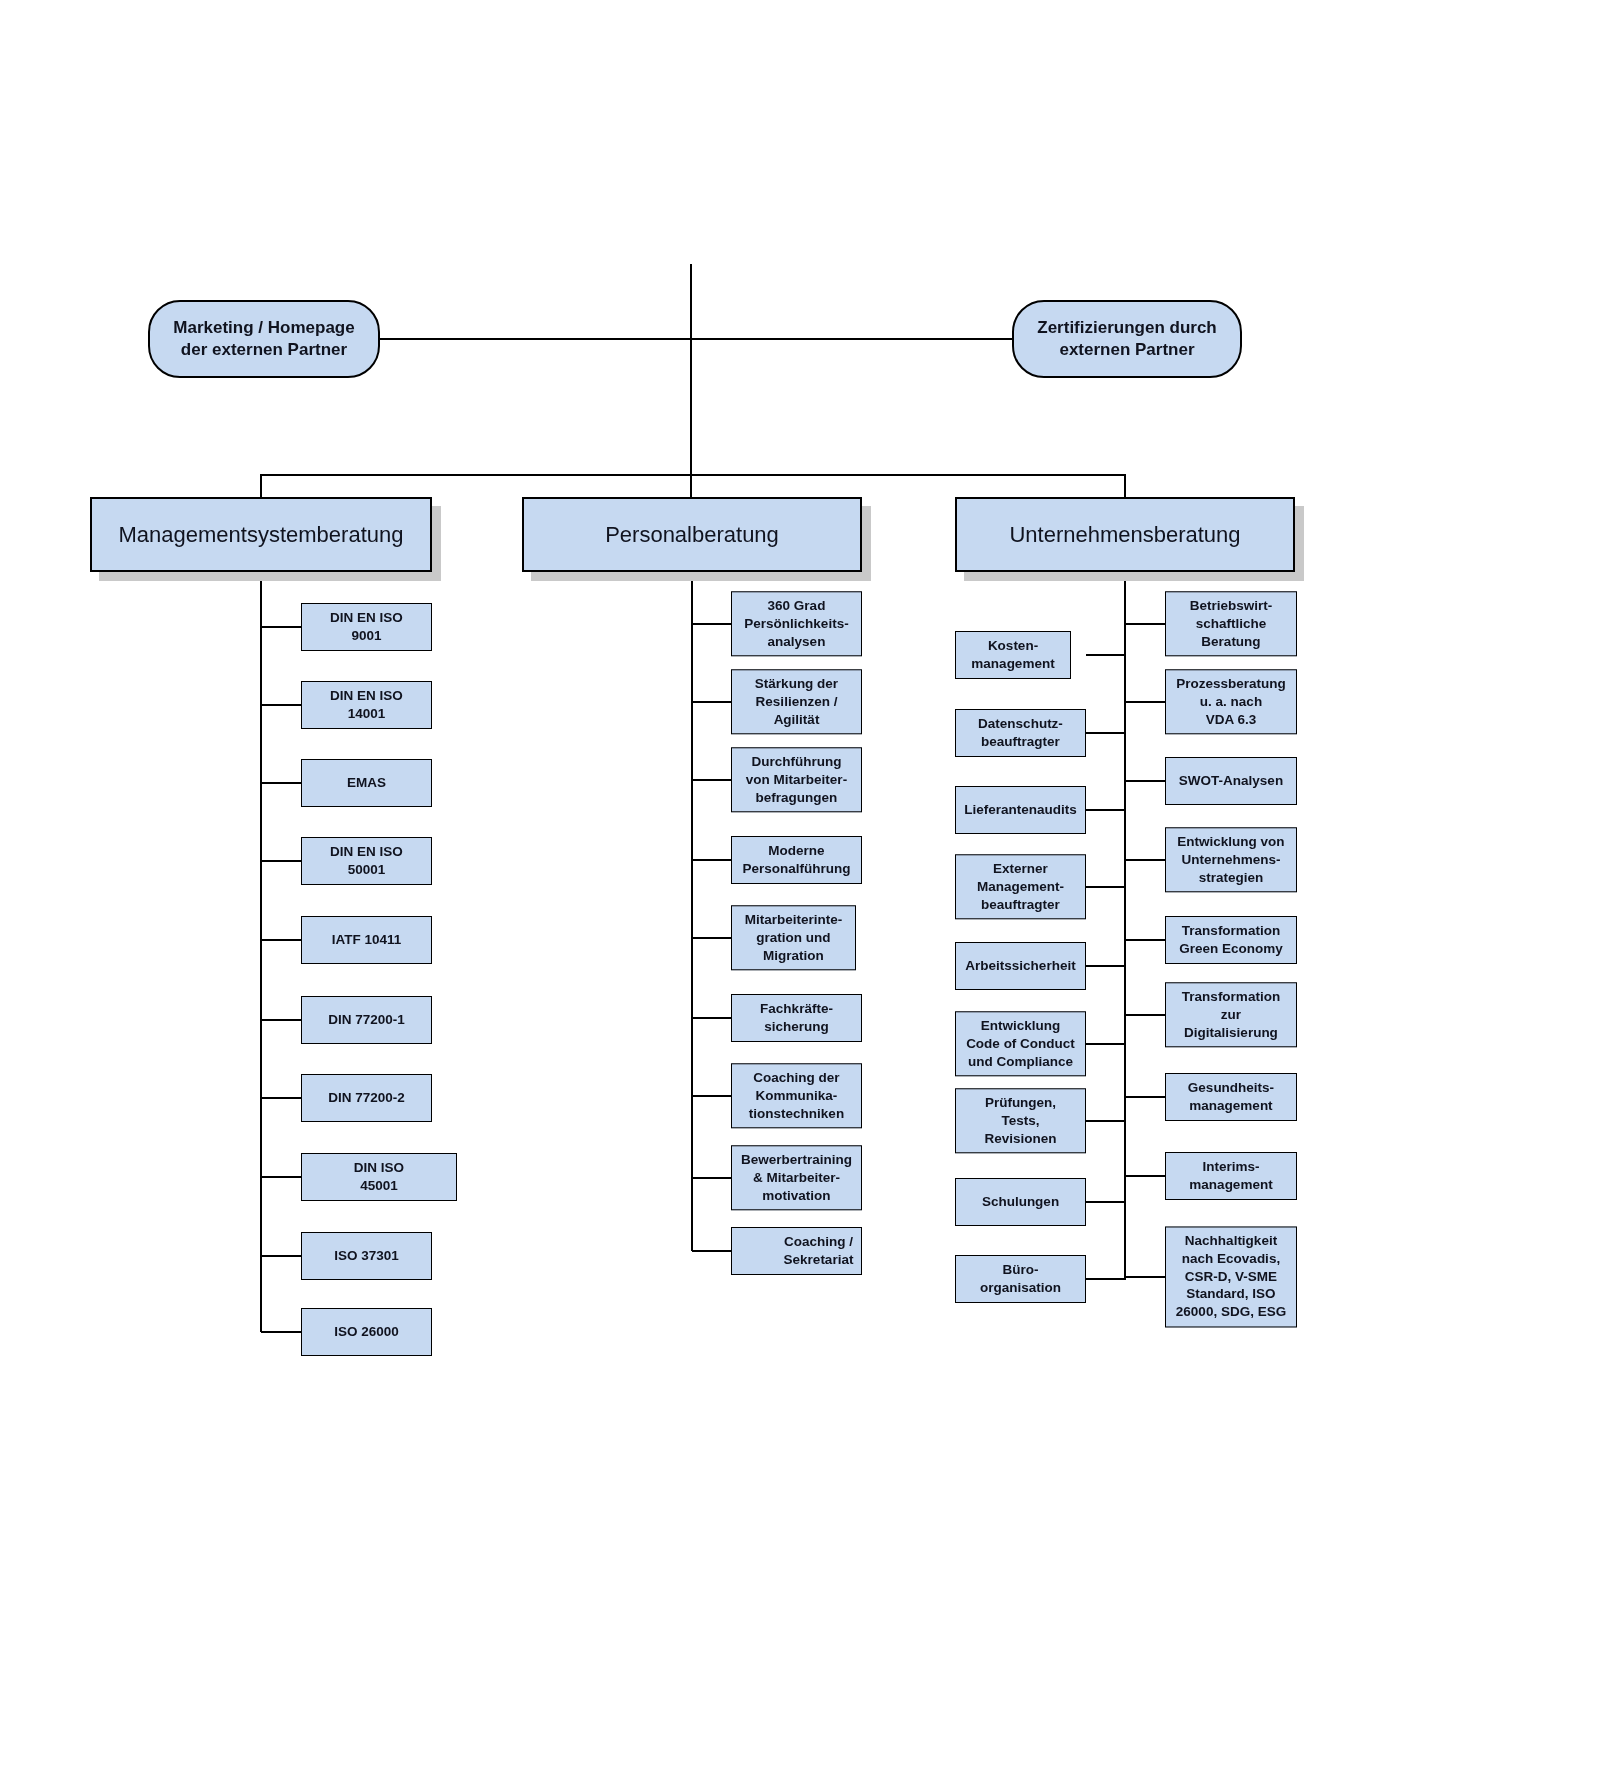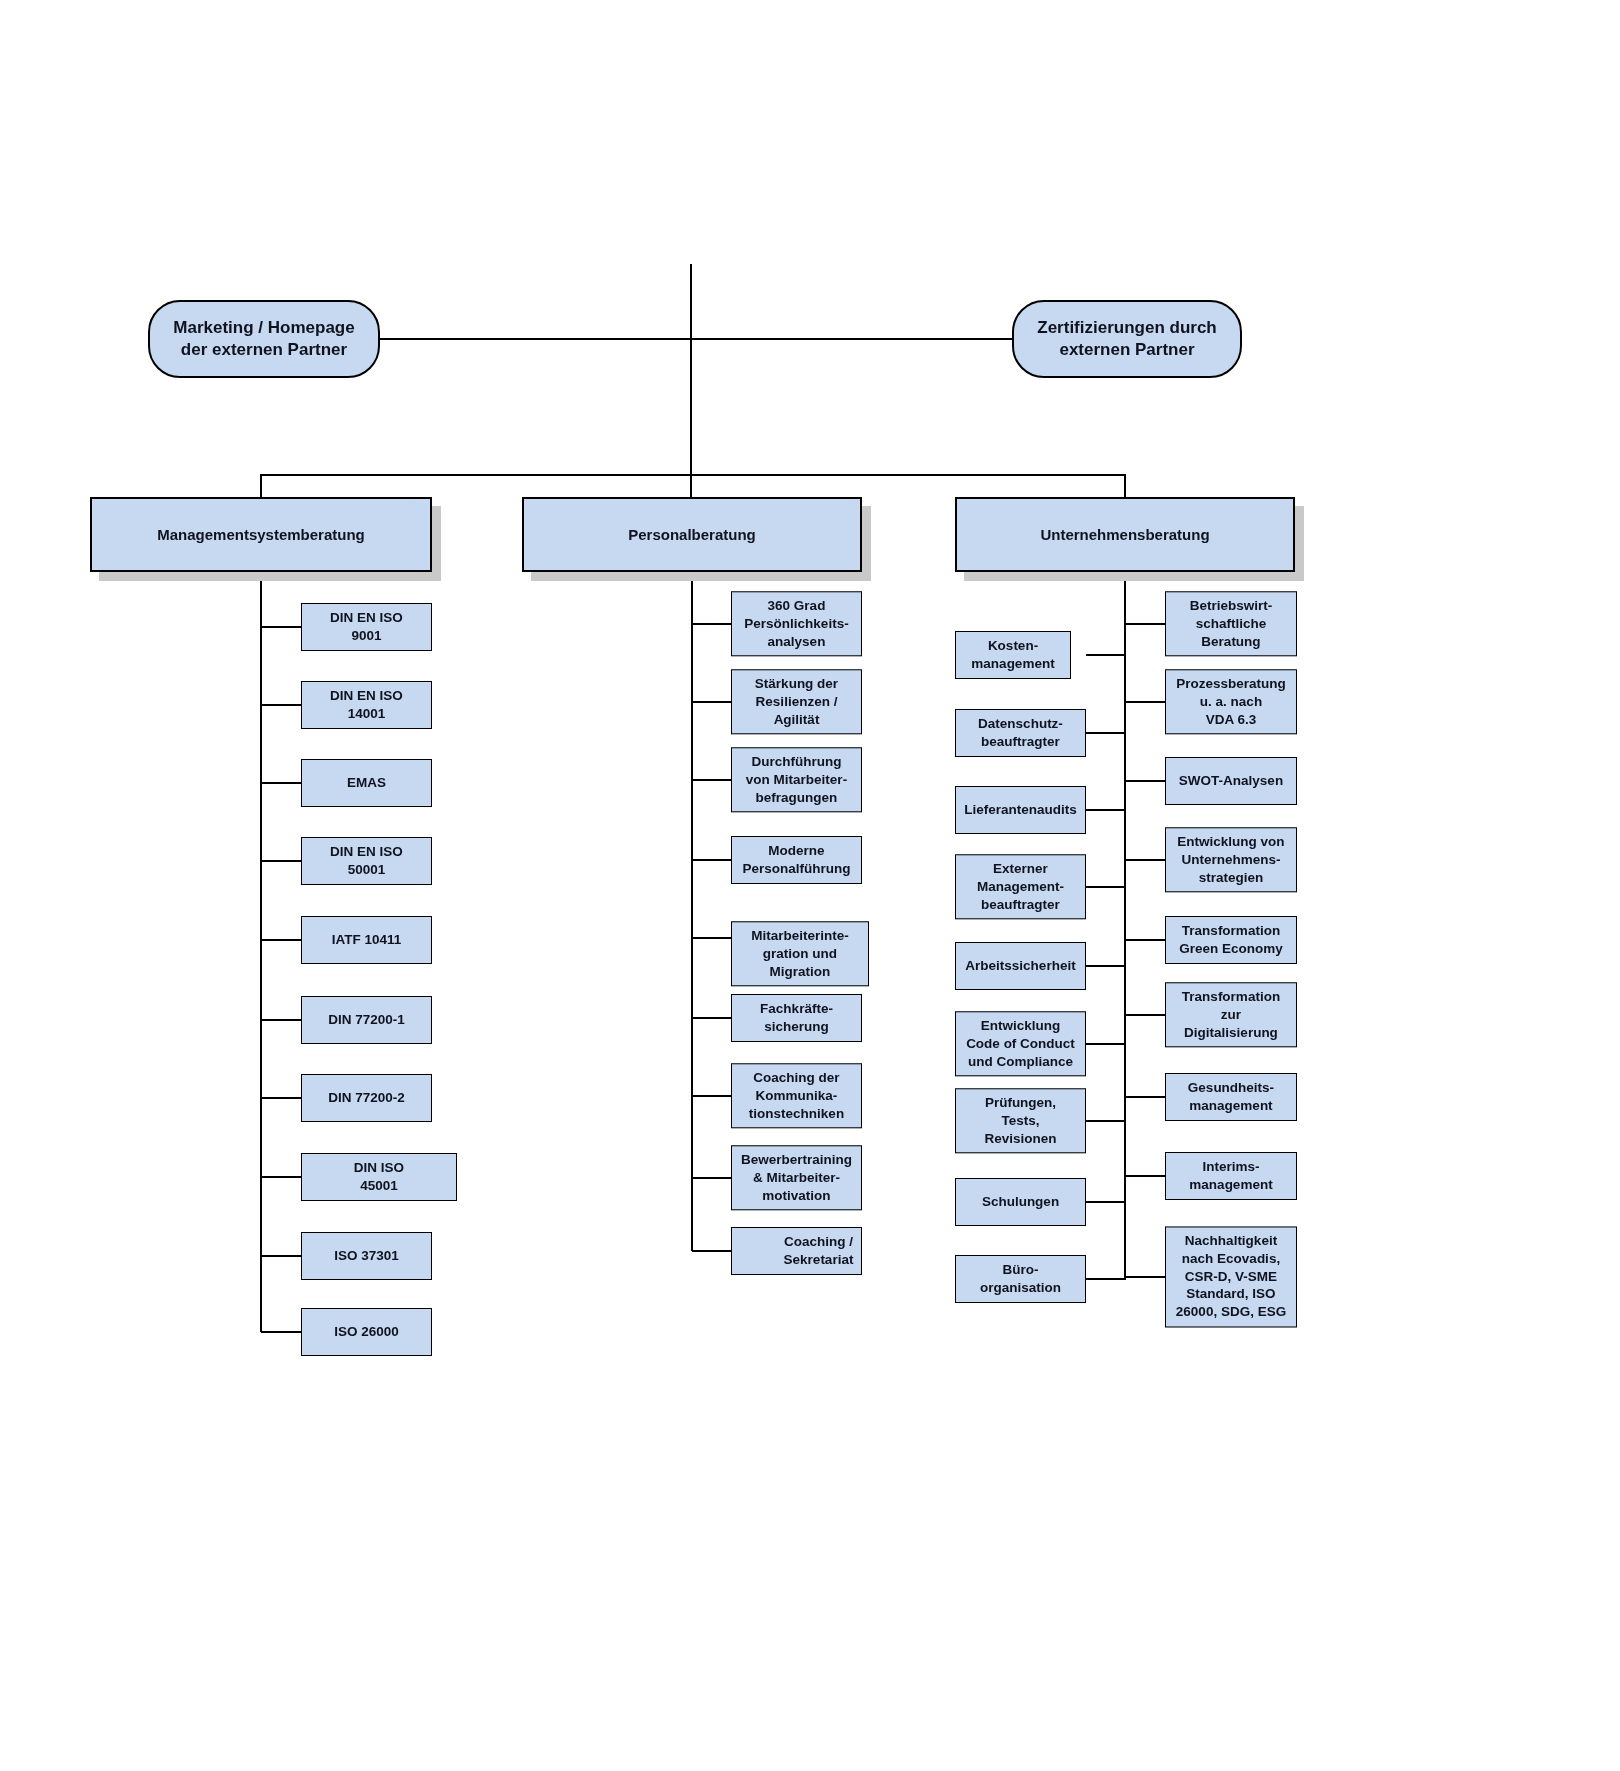--- a/index.html
+++ b/index.html
@@ -45,21 +45,21 @@
   .pill.right { left: 1012px; top: 300px; width: 230px; }
 
   .header-box {
     position: absolute;
     top: 497px; height: 75px;
     background: #c6d9f1;
     border: 2px solid #000000;
     box-shadow: 9px 9px 0 #c9c9c9;
     display: flex; align-items: center; justify-content: center;
     text-align: center;
-    font-size: 15px; font-weight: bold;
+    font-size: 22px; font-weight: normal;
     box-sizing: border-box;
   }
   .header-box.m { left: 90px;  width: 342px; }
   .header-box.p { left: 522px; width: 340px; }
   .header-box.u { left: 955px; width: 340px; }
 
   .node {
     position: absolute;
     background: #c6d9f1;
     border: 1.5px solid #000000;
@@ -131,21 +131,21 @@
 Resilienzen /
 Agilität</div>
       <div class="line-h" style="left: 692px; top: 779px; width: 39px;"></div>
       <div class="node" style="left: 731px; width: 131px; top: 780px;">Durchführung
 von Mitarbeiter-
 befragungen</div>
       <div class="line-h" style="left: 692px; top: 859px; width: 39px;"></div>
       <div class="node" style="left: 731px; width: 131px; top: 860px;">Moderne
 Personalführung</div>
       <div class="line-h" style="left: 692px; top: 937px; width: 39px;"></div>
-      <div class="node" style="left: 731px; width: 138px; top: 938px; margin-top: 16px;">Mitarbeiterinte-
+      <div class="node" style="left: 731px; width: 125px; top: 938px;">Mitarbeiterinte-
 gration und
 Migration</div>
       <div class="line-h" style="left: 692px; top: 1017px; width: 39px;"></div>
       <div class="node" style="left: 731px; width: 131px; top: 1018px;">Fachkräfte-
 sicherung</div>
       <div class="line-h" style="left: 692px; top: 1095px; width: 39px;"></div>
       <div class="node" style="left: 731px; width: 131px; top: 1096px;">Coaching der
 Kommunika-
 tionstechniken</div>
       <div class="line-h" style="left: 692px; top: 1177px; width: 39px;"></div>

